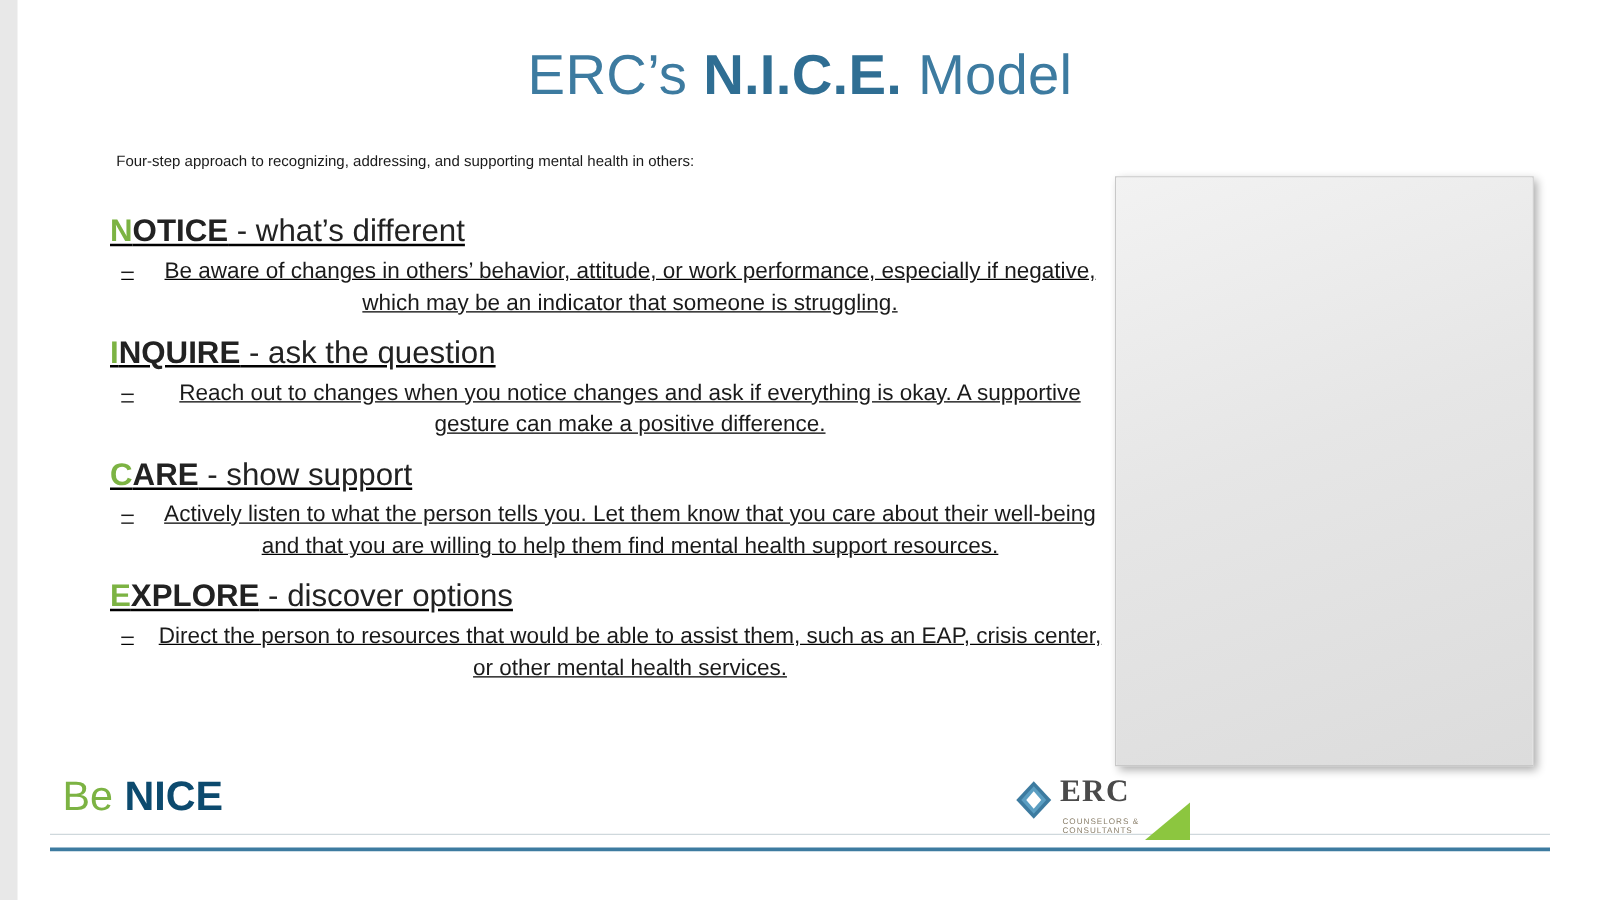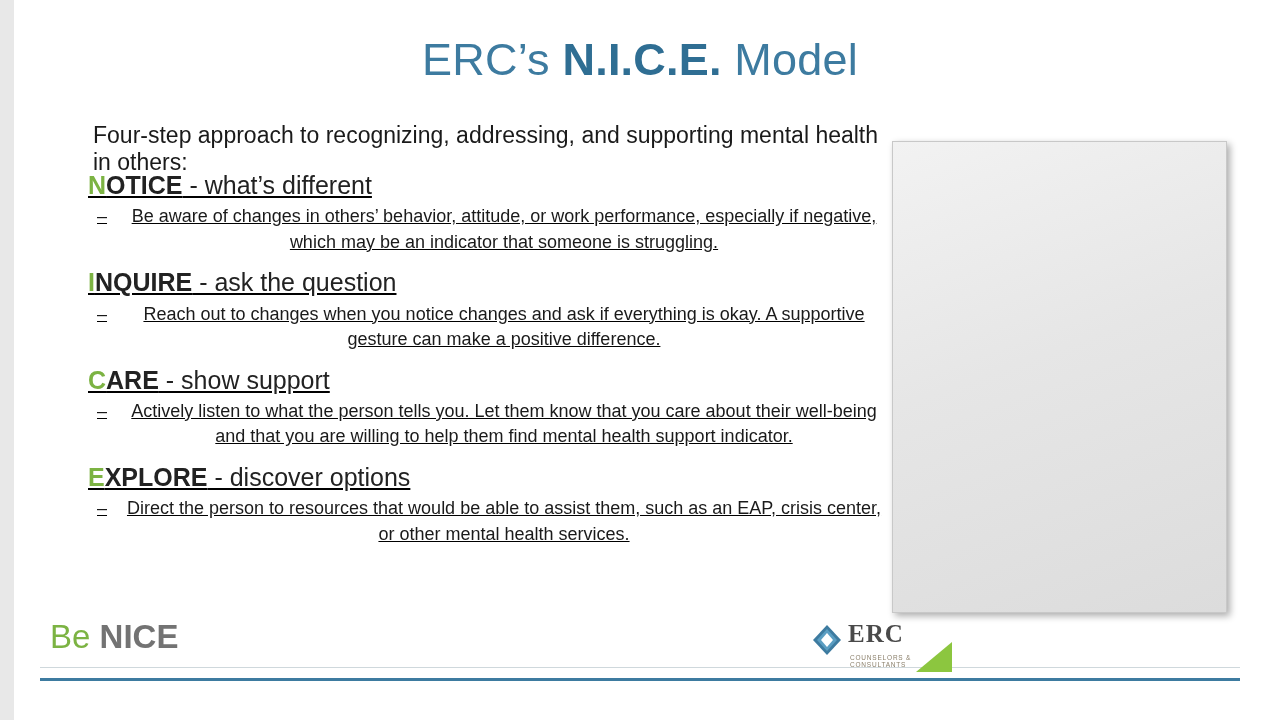--- a/index.html
+++ b/index.html
@@ -43,21 +43,21 @@
   }
   .title .bold {
     font-weight: bold;
     color: #2f6e93;
   }
   .intro {
     position: absolute;
     left: 93px;
     top: 122px;
     width: 790px;
-    font-size: 23px;
+    font-size: 12px;
     color: #1a1a1a;
   }
   .content {
     position: absolute;
     left: 88px;
     top: 170px;
     width: 800px;
     text-decoration: underline;
   }
   .step {
@@ -124,21 +124,21 @@
     left: 50px;
     top: 618px;
     font-size: 33px;
     color: #7cb343;
   }
   .footer-text .be {
     color: #7cb343;
     font-weight: normal;
   }
   .footer-text .nice {
-    color: #737373;
+    color: #0c4a6e;
     font-weight: bold;
   }
   .footer-rule {
     position: absolute;
     left: 40px;
     top: 678px;
     width: 1200px;
     height: 3px;
     background: #3d7ba0;
   }
@@ -228,21 +228,21 @@
         <span class="bullet-text">Reach out to changes when you notice changes and ask if everything is okay. A supportive gesture can make a positive difference.</span>
       </div>
     </div>
 
     <div class="step">
       <div class="step-head">
         <span class="first">C</span><span class="rest">ARE</span><span class="tail"> - show support</span>
       </div>
       <div class="bullet">
         <span class="dash">–</span>
-        <span class="bullet-text">Actively listen to what the person tells you. Let them know that you care about their well-being and that you are willing to help them find mental health support indicator.</span>
+        <span class="bullet-text">Actively listen to what the person tells you. Let them know that you care about their well-being and that you are willing to help them find mental health support resources.</span>
       </div>
     </div>
 
     <div class="step">
       <div class="step-head">
         <span class="first">E</span><span class="rest">XPLORE</span><span class="tail"> - discover options</span>
       </div>
       <div class="bullet">
         <span class="dash">–</span>
         <span class="bullet-text">Direct the person to resources that would be able to assist them, such as an EAP, crisis center, or other mental health services.</span>

